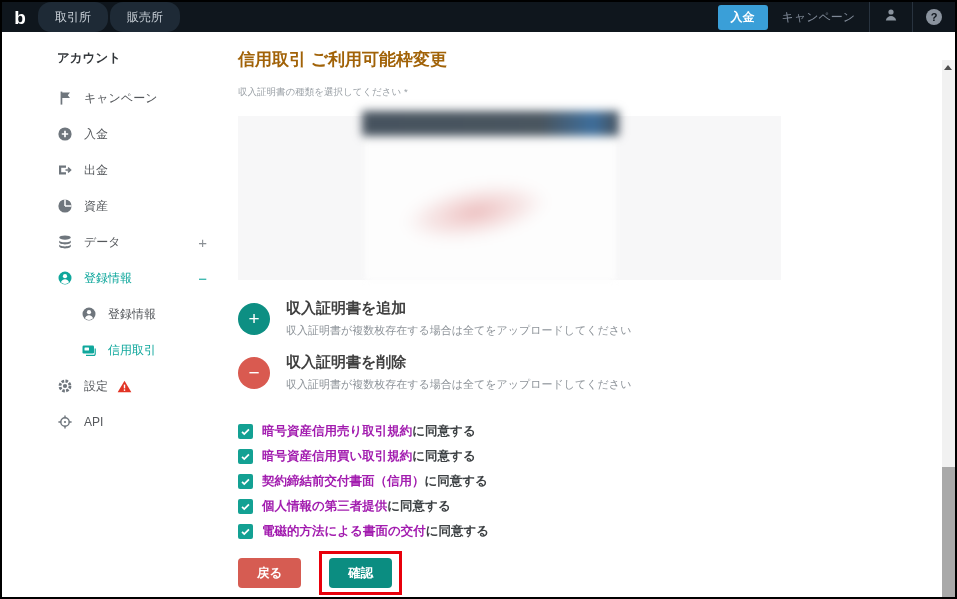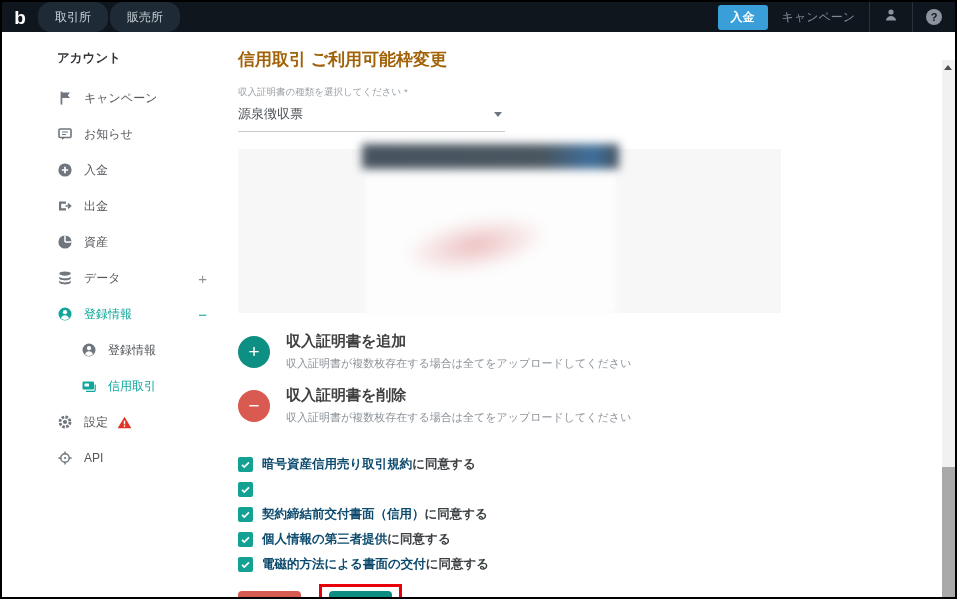--- a/index.html
+++ b/index.html
@@ -81,21 +81,21 @@
   .action-text { margin-left:16px; }
   .action-title { font-size:15px; font-weight:bold; color:#404040; }
   .action-desc { font-size:11px; color:#8d9399; margin-top:5px; }
 
   .agreements { margin-top:27px; }
   .agree-row { display:flex; align-items:center; height:25px; }
   .checkbox { width:15px; height:15px; background:#13a193; border-radius:2px;
               display:flex; align-items:center; justify-content:center; flex-shrink:0; cursor:pointer; }
   .checkbox svg { width:11px; height:11px; }
   .agree-label { margin-left:9px; font-size:12.5px; font-weight:bold; }
-  .agree-link { color:#0c4a6e; cursor:pointer; }
+  .agree-link { color:#a21caf; cursor:pointer; }
   .agree-suffix { color:#3c4043; }
 
   .buttons-row { display:flex; align-items:center; margin-top:7px; }
   .btn { border:none; border-radius:4px; color:#fff; font-size:12.5px; font-weight:bold;
          height:30px; padding:0 19px; cursor:pointer; }
   .btn.back { background:#d65c52; }
   .btn.confirm { background:#0b8d81; }
   .annotation-box { border:3px solid #e8000b; padding:4px 7px; margin-left:18px; }
 
   
@@ -141,30 +141,20 @@
       <div class="side-item">
         <span class="icn">
           <svg viewBox="0 0 16 16" width="16" height="16" fill="currentColor">
             <path d="M3.6 1.6h1.7v13H3.6z"></path>
               <path d="M5 2.6h8l-2.2 2.7L13 8H5z"></path>
           </svg>
         </span>
         <span class="lbl">キャンペーン</span>
       </div>
 
-      <div class="side-item">
-        <span class="icn">
-          <svg viewBox="0 0 16 16" width="16" height="16">
-            <rect x="2" y="3" width="12" height="8.5" rx="1" fill="none" stroke="currentColor" stroke-width="1.6"></rect>
-            <path d="M5 11.5V14l3-2.5z" fill="currentColor"></path>
-            <path d="M5 6h6M5 8.5h4" stroke="currentColor" stroke-width="1.2" fill="none"></path>
-          </svg>
-        </span>
-        <span class="lbl">お知らせ</span>
-      </div>
 
       <div class="side-item">
         <span class="icn">
           <svg viewBox="0 0 16 16" width="16" height="16">
             <circle cx="8" cy="8" r="6.6" fill="currentColor"></circle>
             <path d="M8 4.8v6.4M4.8 8h6.4" stroke="#fff" stroke-width="1.7" fill="none"></path>
           </svg>
         </span>
         <span class="lbl">入金</span>
       </div>
@@ -263,24 +253,20 @@
         </span>
         <span class="lbl">API</span>
       </div>
     </aside>
 
     <main class="main">
       <h1 class="page-title">信用取引 ご利用可能枠変更</h1>
 
       <div class="select-group">
         <div class="select-label">収入証明書の種類を選択してください *</div>
-        <div class="select-row">
-          <span class="select-value">源泉徴収票</span>
-          <span class="caret"></span>
-        </div>
       </div>
 
       <div class="preview">
         <div class="preview-img">
           <div class="bar"></div>
           <div class="blob"></div>
         </div>
       </div>
 
       <div class="action-row">
@@ -311,20 +297,23 @@
             <span class="agree-link">暗号資産信用売り取引規約</span><span class="agree-suffix">に同意する</span>
           </span>
         </div>
 
         <div class="agree-row">
           <span class="checkbox">
             <svg viewBox="0 0 16 16" fill="none" stroke="#fff" stroke-width="2.6">
                 <path d="M3 8.5l3.2 3.2L13 5"></path>
               </svg>
           </span>
+          <span class="agree-label">
+            <span class="agree-link">暗号資産信用買い取引規約</span><span class="agree-suffix">に同意する</span>
+          </span>
         </div>
 
         <div class="agree-row">
           <span class="checkbox">
             <svg viewBox="0 0 16 16" fill="none" stroke="#fff" stroke-width="2.6">
                 <path d="M3 8.5l3.2 3.2L13 5"></path>
               </svg>
           </span>
           <span class="agree-label">
             <span class="agree-link">契約締結前交付書面（信用）</span><span class="agree-suffix">に同意する</span>

